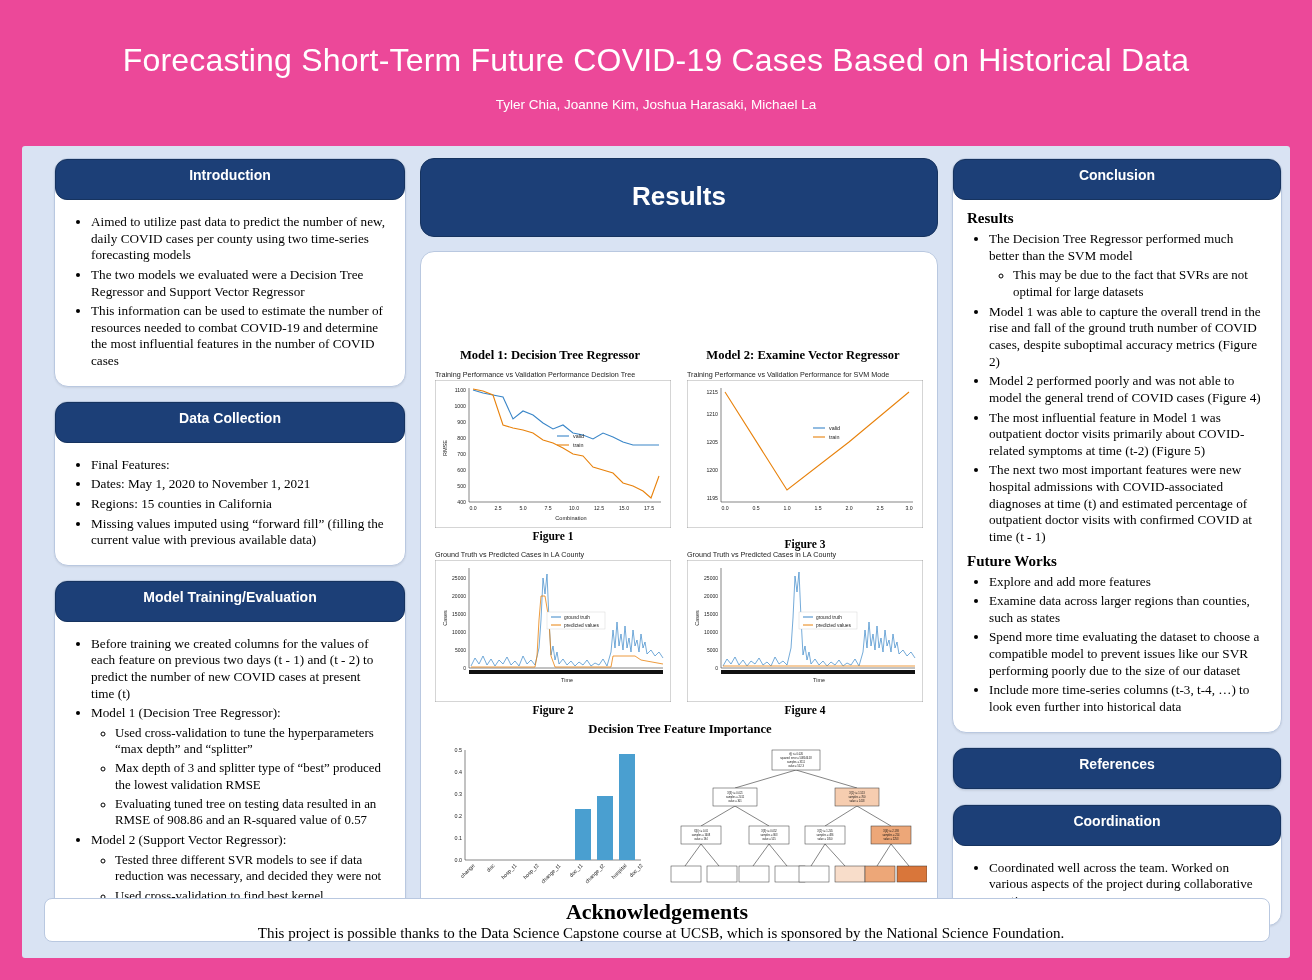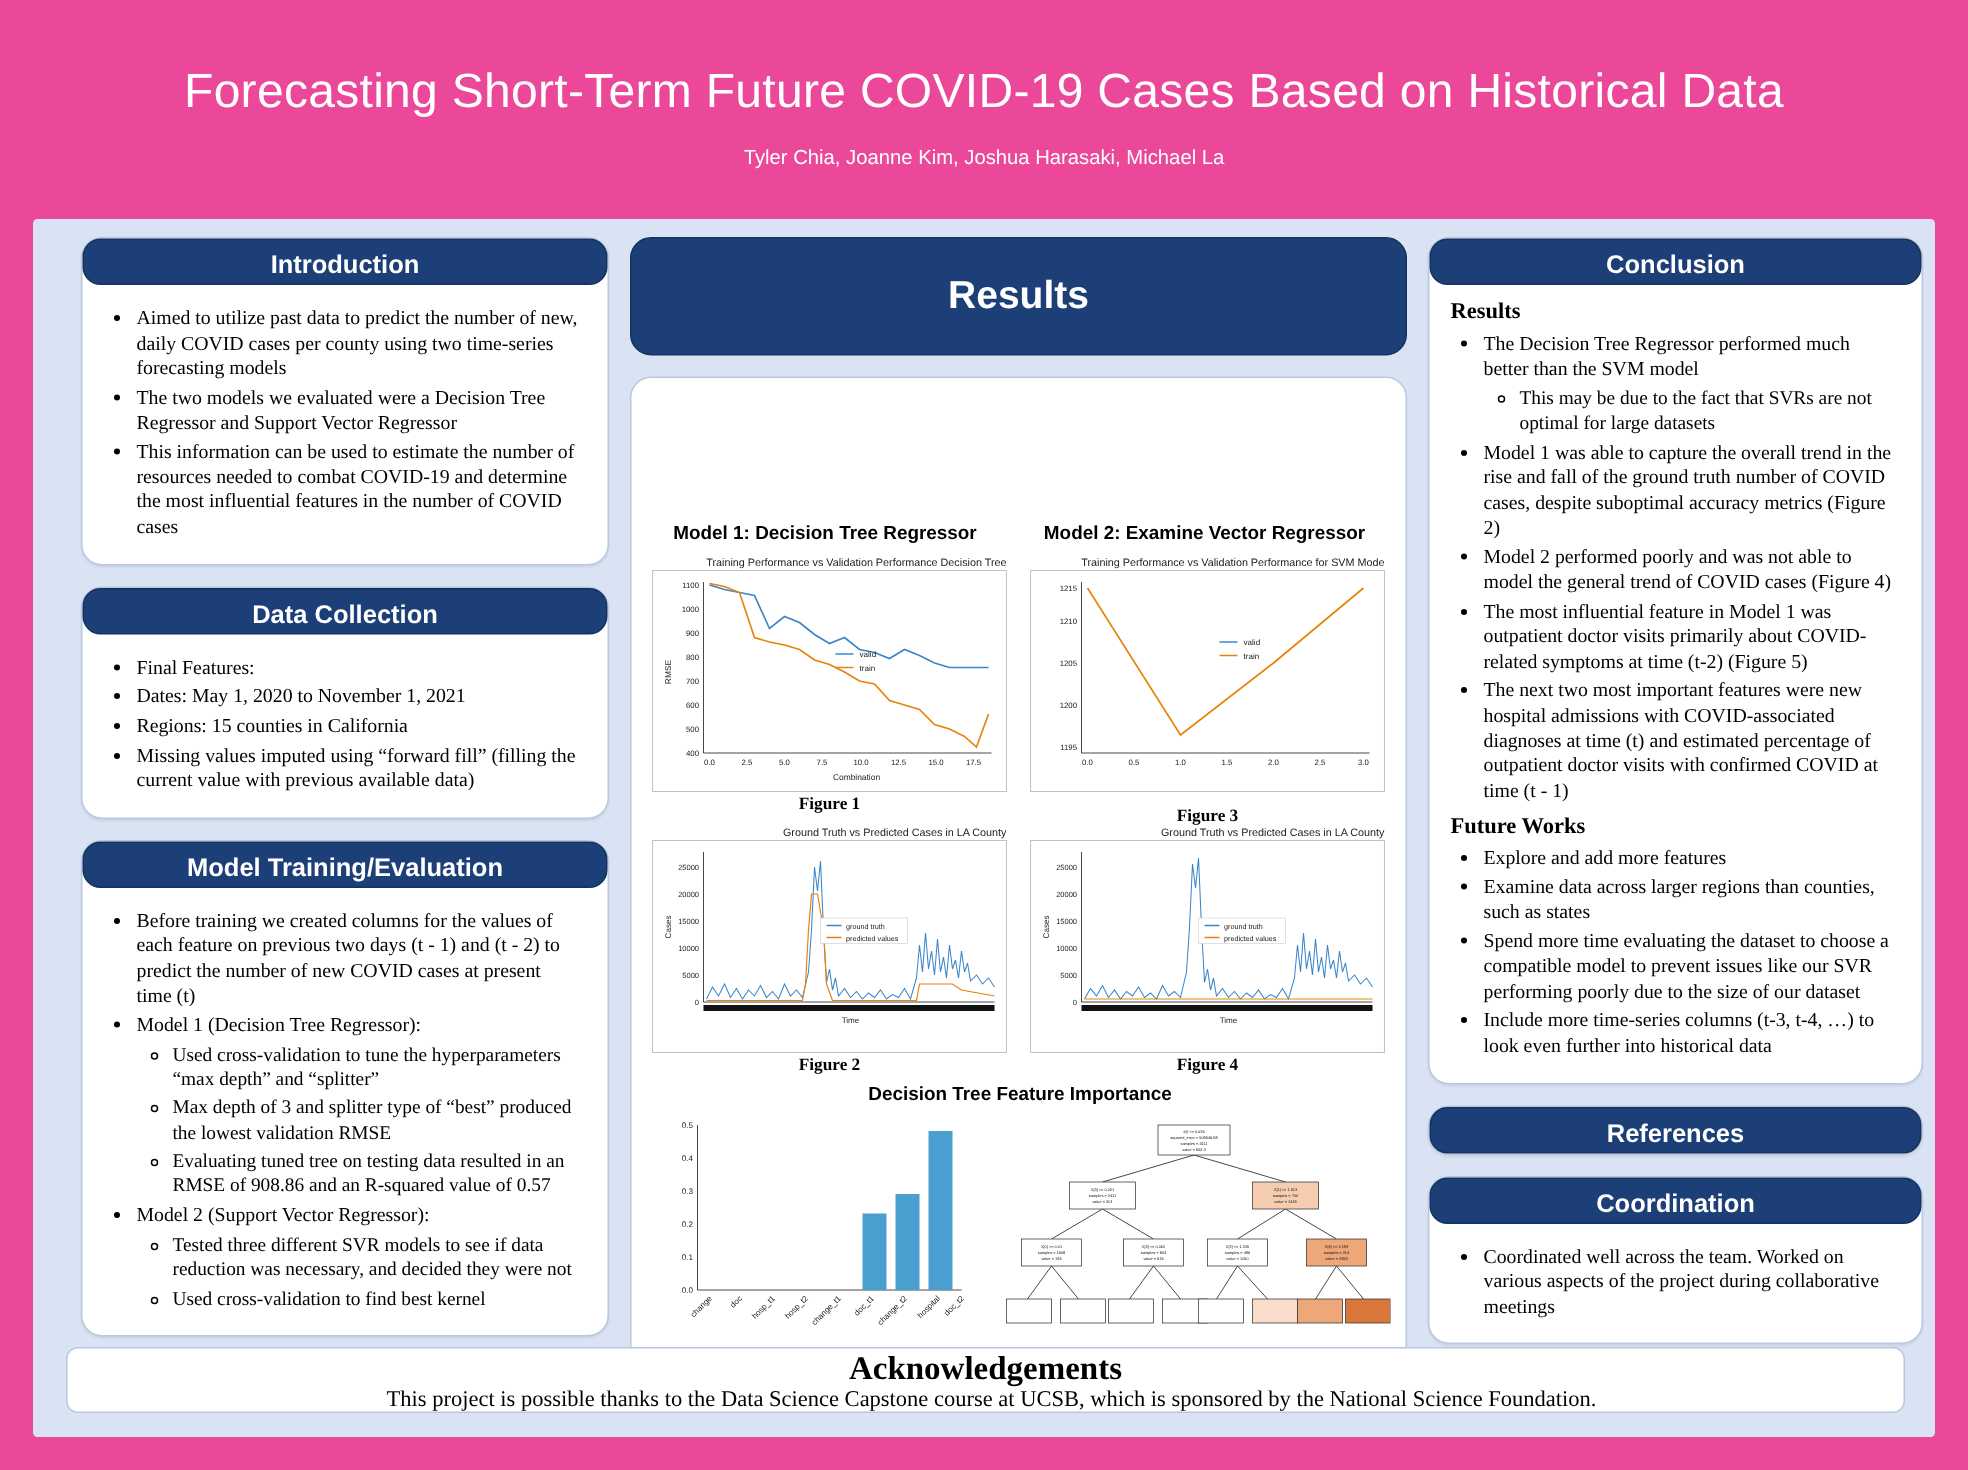--- a/index.html
+++ b/index.html
@@ -36,22 +36,22 @@
   .col-mid{left:398px;top:12px;width:518px;}
   .col-right{left:930px;top:12px;width:330px;}
 
   .section{
     background:#ffffff;border:1px solid #b9c8e0;border-radius:14px;
     margin-bottom:14px;
     box-shadow:0 1px 2px rgba(0,0,0,.08);
   }
   .sec-head{
     background:#1c3f77;color:#fff;text-align:center;
-    font-size:17px;font-weight:bold;
-    padding:7px 4px 2px;border-radius:12px;
+    font-size:14px;font-weight:bold;
+    padding:7px 4px 16px;border-radius:12px;
     border:1px solid #16335f;
   }
   .sec-body{padding:10px 14px 12px 14px;}
   ul{margin:4px;padding-left:18px;}
   ul.lvl2{padding-left:20px;margin-top:3px;}
   li{
     font-family:"Liberation Serif", serif;
     font-size:13.2px;line-height:1.26;margin-bottom:3px;color:#000;
   }
   li.l2{list-style-type:circle;font-size:12.9px;}
@@ -64,25 +64,25 @@
   }
   .results-body{
     background:#fff;border:1px solid #b9c8e0;border-radius:14px;
     margin-top:14px;height:660px;position:relative;
   }
   .fig-label{
     text-align:center;font-family:"Liberation Serif", serif;
     font-size:11.5px;font-weight:bold;margin-top:2px;color:#000;
   }
   .model-title{
-    text-align:center;font-family:Liberation Sans, sans-serif;
+    text-align:center;font-family:Liberation Serif, serif;
     font-size:12.6px;font-weight:bold;color:#000;
   }
   .plot-title{
-    text-align:right;font-size:7.2px;color:#222;margin-bottom:1px;
+    text-align:left;font-size:7.2px;color:#222;margin-bottom:1px;
   }
   .chart-box{position:relative;}
   svg{display:block;}
 
   
   .ack{
     position:absolute;left:44px;top:898px;width:1224px;height:42px;
     background:#fff;border:1px solid #b9c8e0;border-radius:8px;
     display:flex;align-items:center;justify-content:center;flex-direction:column;
   }

